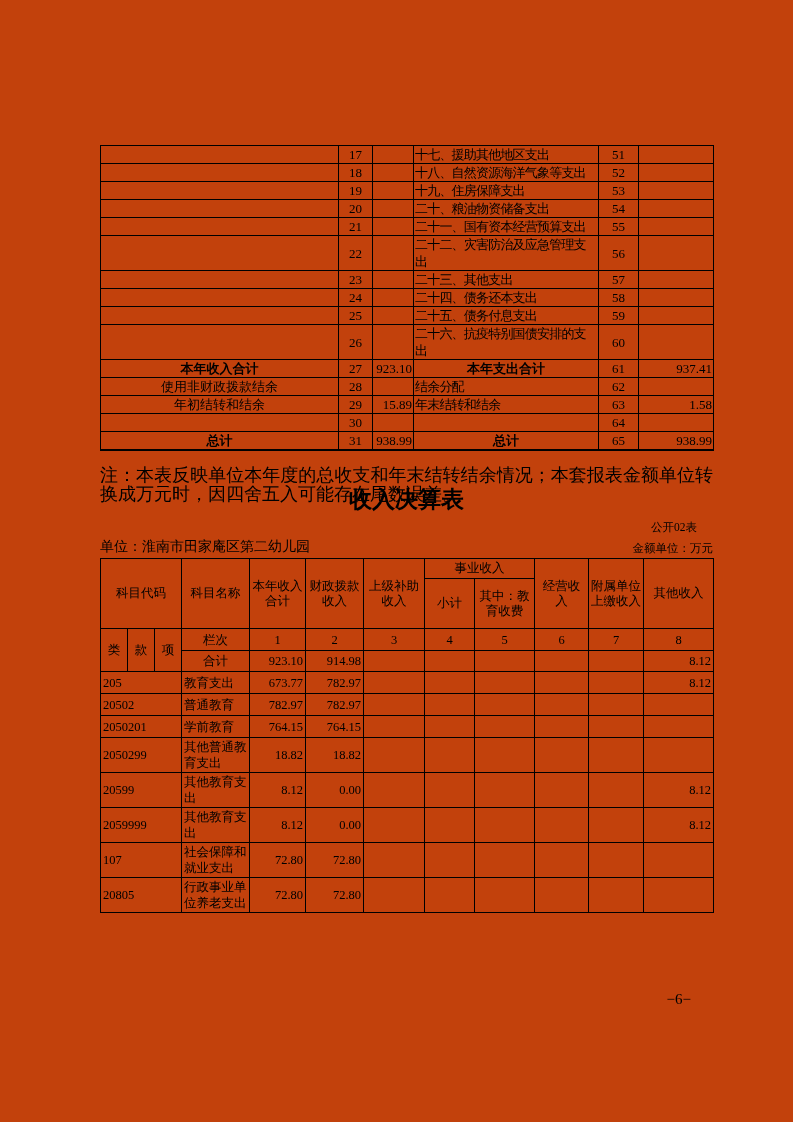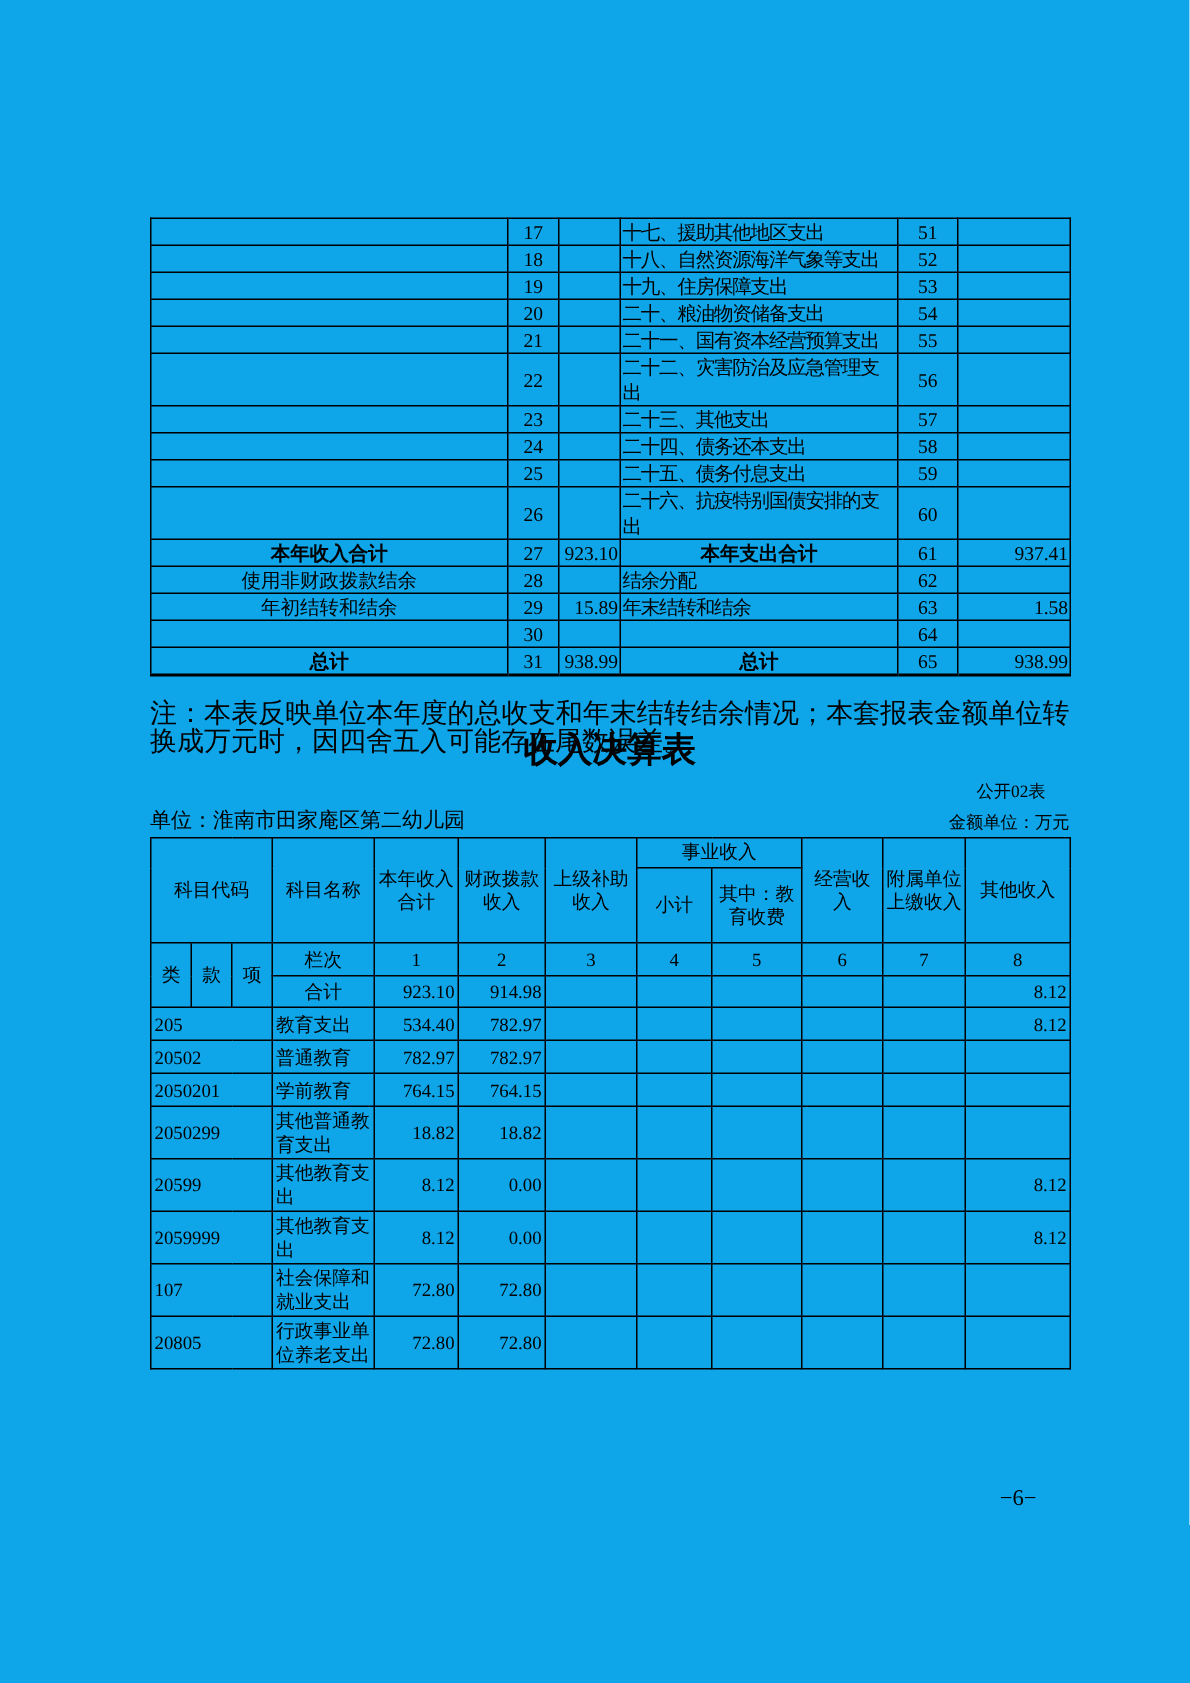--- a/index.html
+++ b/index.html
@@ -1,18 +1,18 @@
 <!DOCTYPE html>
 <html><head>
 <meta charset="utf-8">
 <style>
   * { margin:0; padding:0; box-sizing:border-box; }
   html,body { background:#ffffff; }
   .page {
-    position:relative; width:793px; height:1122px; background:#0ea5e9;
+    position:relative; width:793px; height:1122px; background:#c2410c;
     font-family:"Liberation Serif","DejaVu Serif",serif; color:#000;
     overflow:hidden;
   }
   table { border-collapse:collapse; table-layout:fixed; width:100%; }
   td, th { border:1px solid #000; font-weight:normal; overflow:hidden; vertical-align:middle; }
 
   
   .t1-wrap { position:absolute; left:100px; top:145px; width:613px; }
   .t1 { font-size:13px; }
   .t1 td { height:18px; line-height:17px; padding:0 1px; }
@@ -284,21 +284,21 @@
           <td class="t2-num bold"></td>
           <td class="t2-num bold"></td>
           <td class="t2-num bold"></td>
           <td class="t2-num bold">8.12</td>
         </tr>
       </thead>
       <tbody>
     <tr>
       <td class="t2-code" colspan="3">205</td>
       <td class="t2-name">教育支出</td>
-      <td class="t2-num">534.40</td>
+      <td class="t2-num">673.77</td>
       <td class="t2-num">782.97</td>
       <td class="t2-num"></td>
       <td class="t2-num"></td>
       <td class="t2-num"></td>
       <td class="t2-num"></td>
       <td class="t2-num"></td>
       <td class="t2-num">8.12</td>
     </tr>
 
     <tr>

